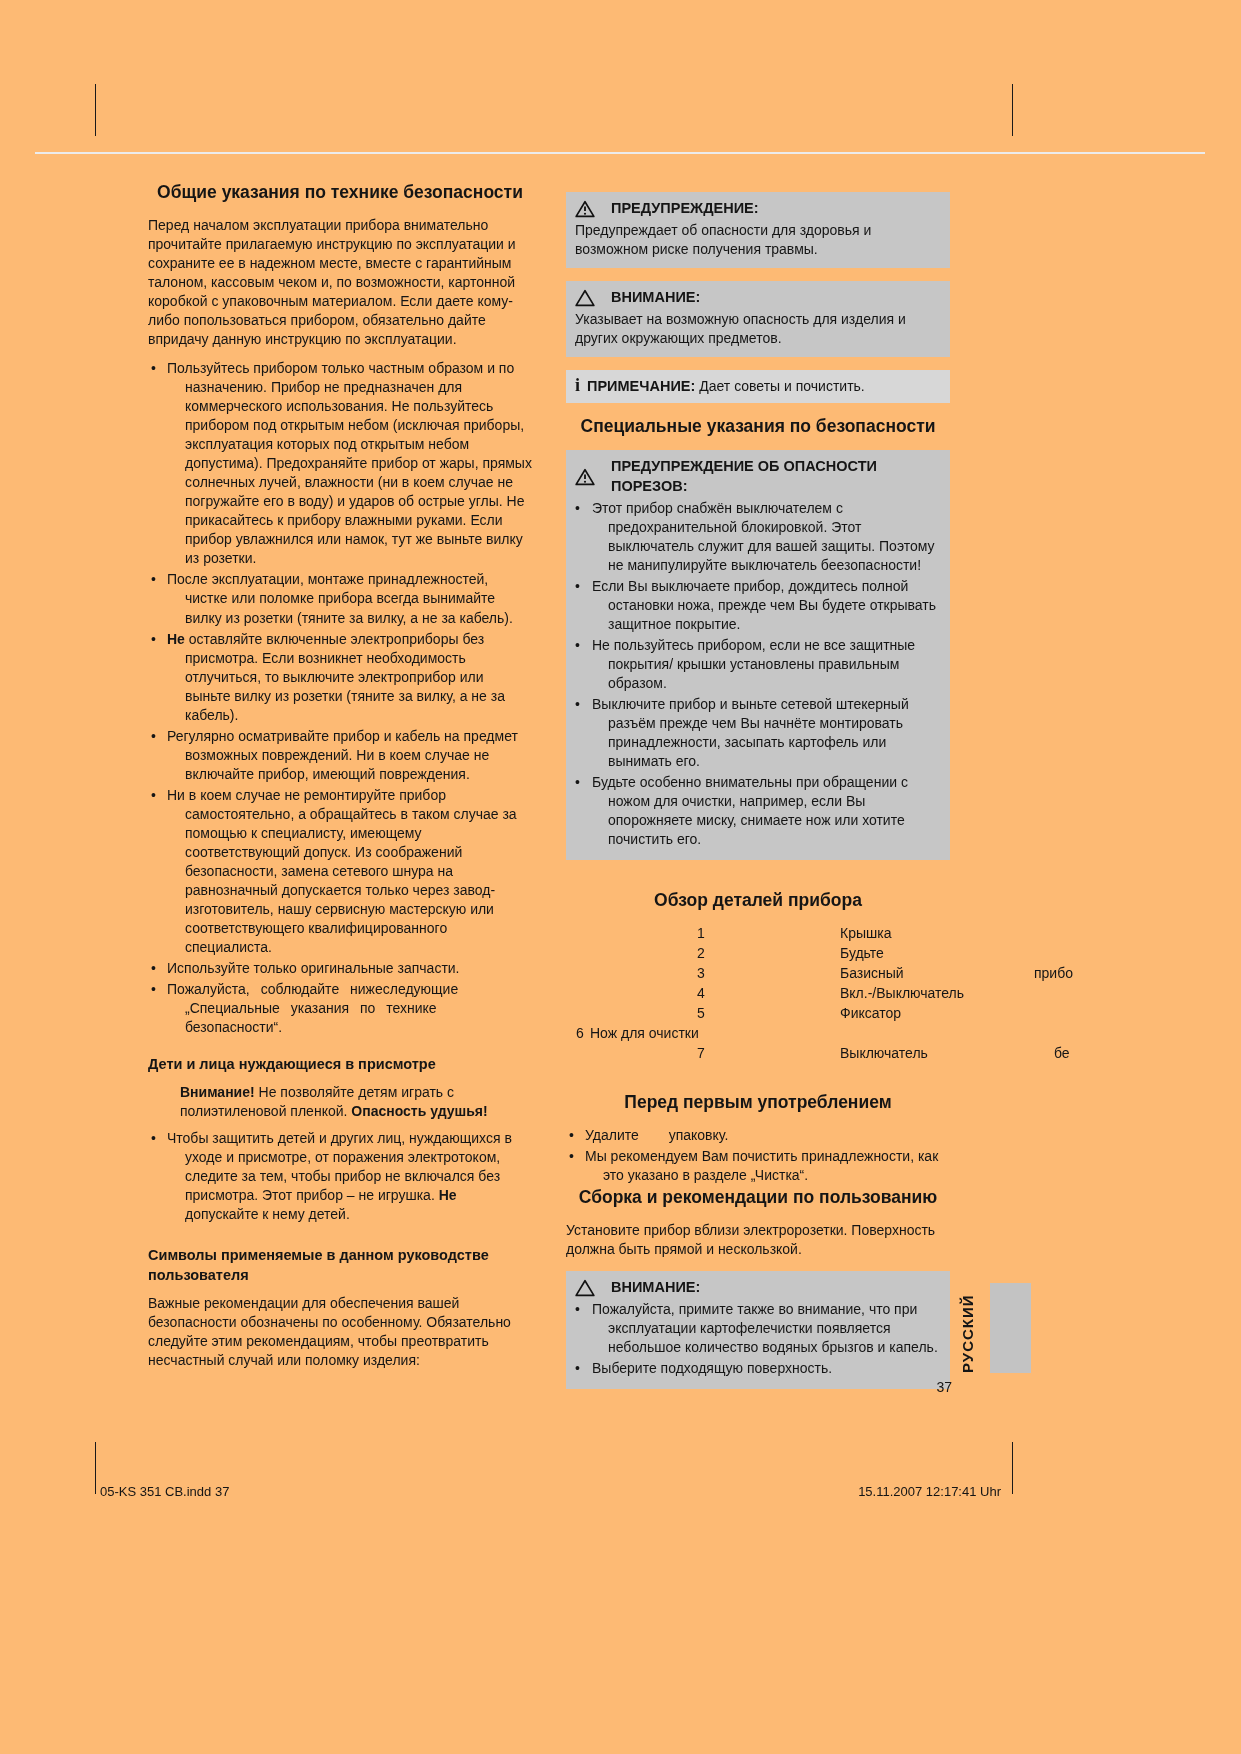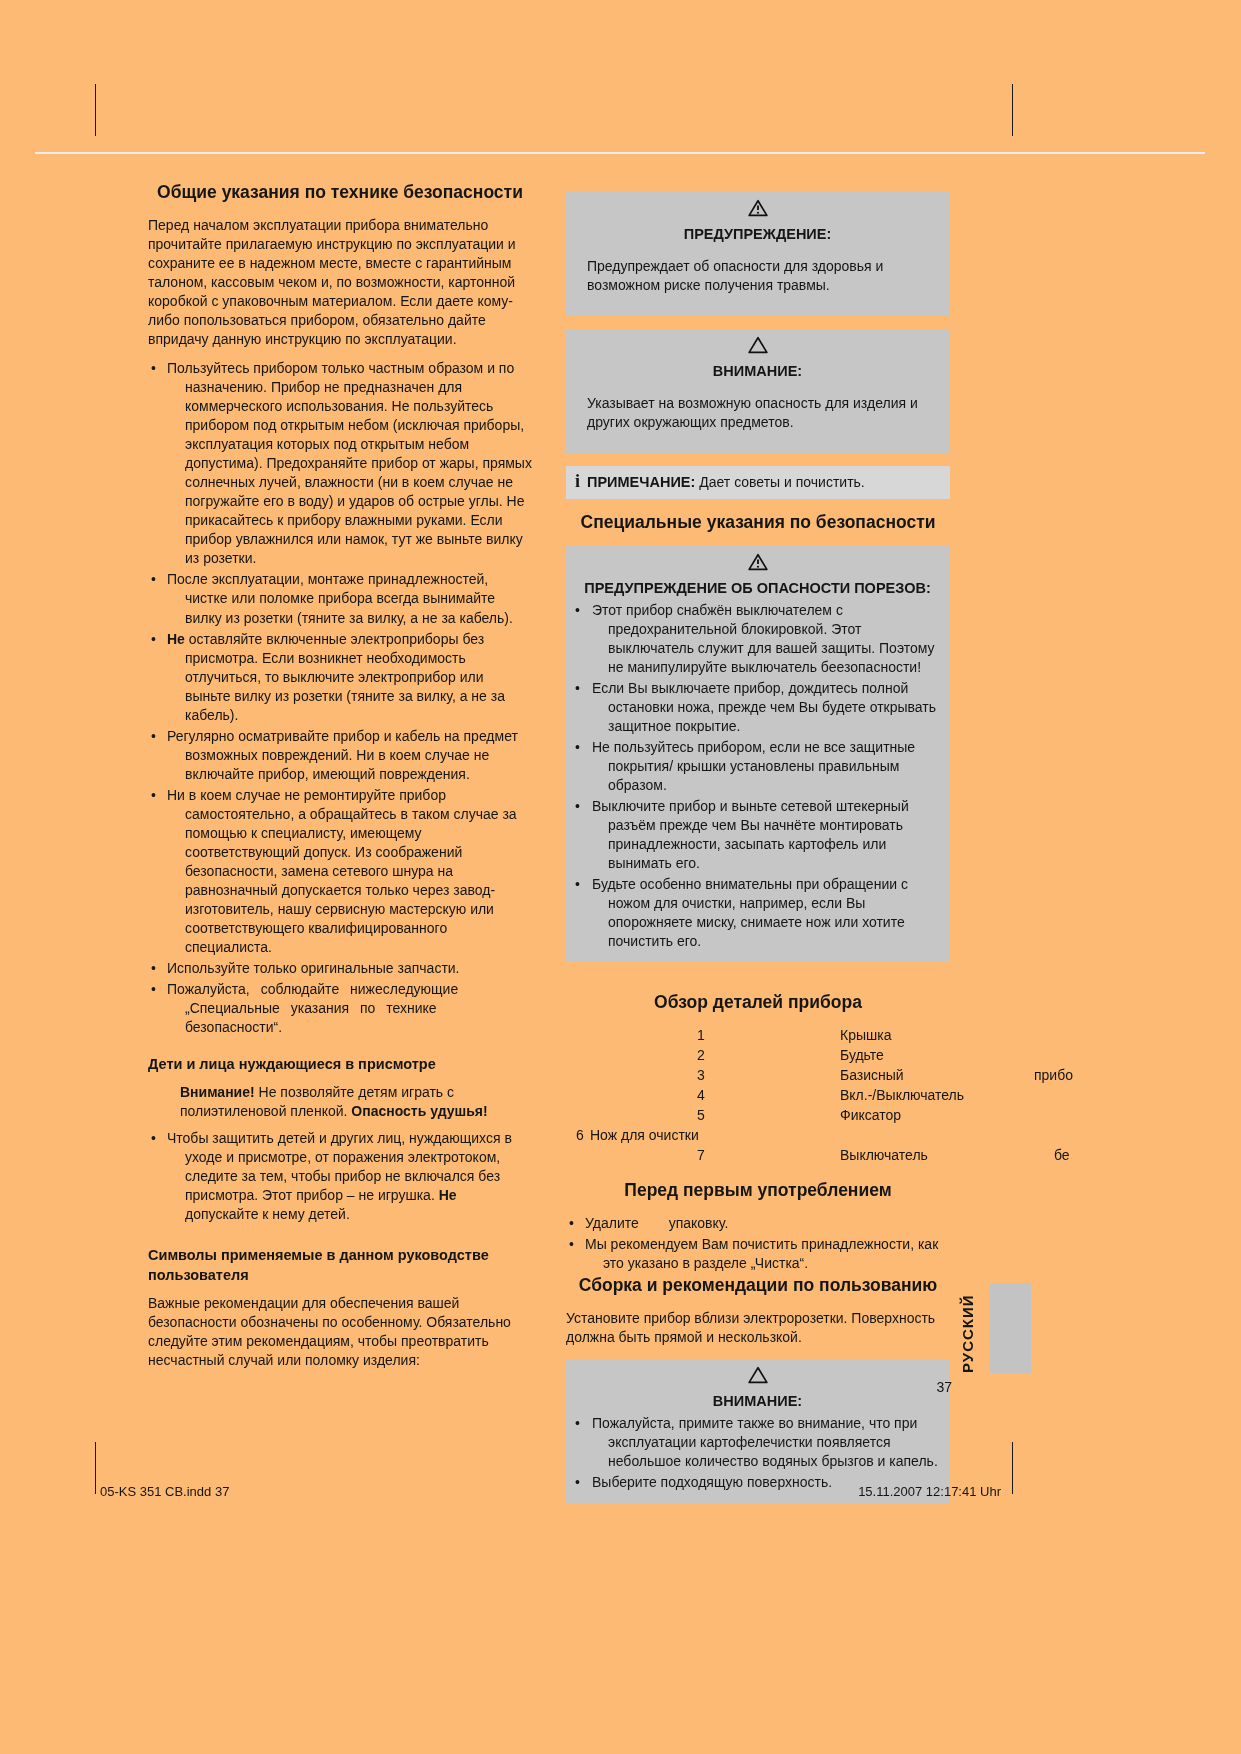--- a/index.html
+++ b/index.html
@@ -30,23 +30,23 @@
   ul.blts { list-style:none; margin:0; padding:0; }
   li.blt { position:relative; padding-left:37px; text-indent:-18px; margin:0 0 2px 0; }
   li.blt::before { content:"•"; position:absolute; left:3px; top:0; text-indent:0; }
   li.blt.wide-gap-sm { word-spacing:7px; }
 
   .note-indent { margin:8px 0 8px 32px; }
 
   
   .gbox { background: var(--box-gray, #c6c6c6); padding:7px 10px 9px 9px; margin:0 0 13px 0; }
   .gbox.note-box { background: var(--note-gray, #d7d7d7); padding:6px 10px 7px 9px; }
-  .gbox-head { display:flex; align-items:center; gap:8px; margin-bottom:2px;flex-direction:column; }
+  .gbox-head { display:flex; align-items:center; gap:16px; margin-bottom:2px; }
   .gbox-label { font-weight:bold; font-size:14.5px; }
-  .gbox p { margin:12px; }
+  .gbox p { margin:0; }
   .gbox ul.blts li.blt { padding-left:33px; text-indent:-16px; }
   .gbox ul.blts li.blt::before { left:0; }
   .tri { flex:0 0 auto; display:block; }
   .info-glyph { font-family:"Liberation Serif", serif; font-weight:bold; font-size:18px; line-height:1; flex:0 0 auto; }
   .inline-note { display:flex; align-items:baseline; gap:7px; }
 
   
   .parts { position:relative; margin:0 0 4px 0; }
   .part-row { position:relative; height:20px; }
   .part-num { position:absolute; left:125px; width:20px; text-align:center; }
@@ -192,21 +192,21 @@
         <span class="part-num">6</span>
         <span class="part-name">Нож для очистки</span>
       </div>
       <div class="part-row">
         <span class="part-num">7</span>
         <span class="part-name">Выключатель</span>
         <span class="part-over" style="left:488px;">бе</span>
       </div>
     </div>
 
-    <h1 class="sec" style="margin-top:14px;">Перед первым употреблением</h1>
+    <h1 class="sec" style="margin-top:28px;">Перед первым употреблением</h1>
     <ul class="blts">
       <li class="blt wide-gap"><span>Удалите упаковку.</span></li>
       <li class="blt"><span>Мы рекомендуем Вам почистить принадлежности, как это указано в разделе „Чистка“.</span></li>
     </ul>
 
     <h1 class="sec mt-md">Сборка и рекомендации по пользованию</h1>
     <p class="body">Установите прибор вблизи электророзетки. Поверхность должна быть прямой и нескользкой.</p>
 
     <div class="gbox" style="margin-top:12px;">
       <div class="gbox-head">

